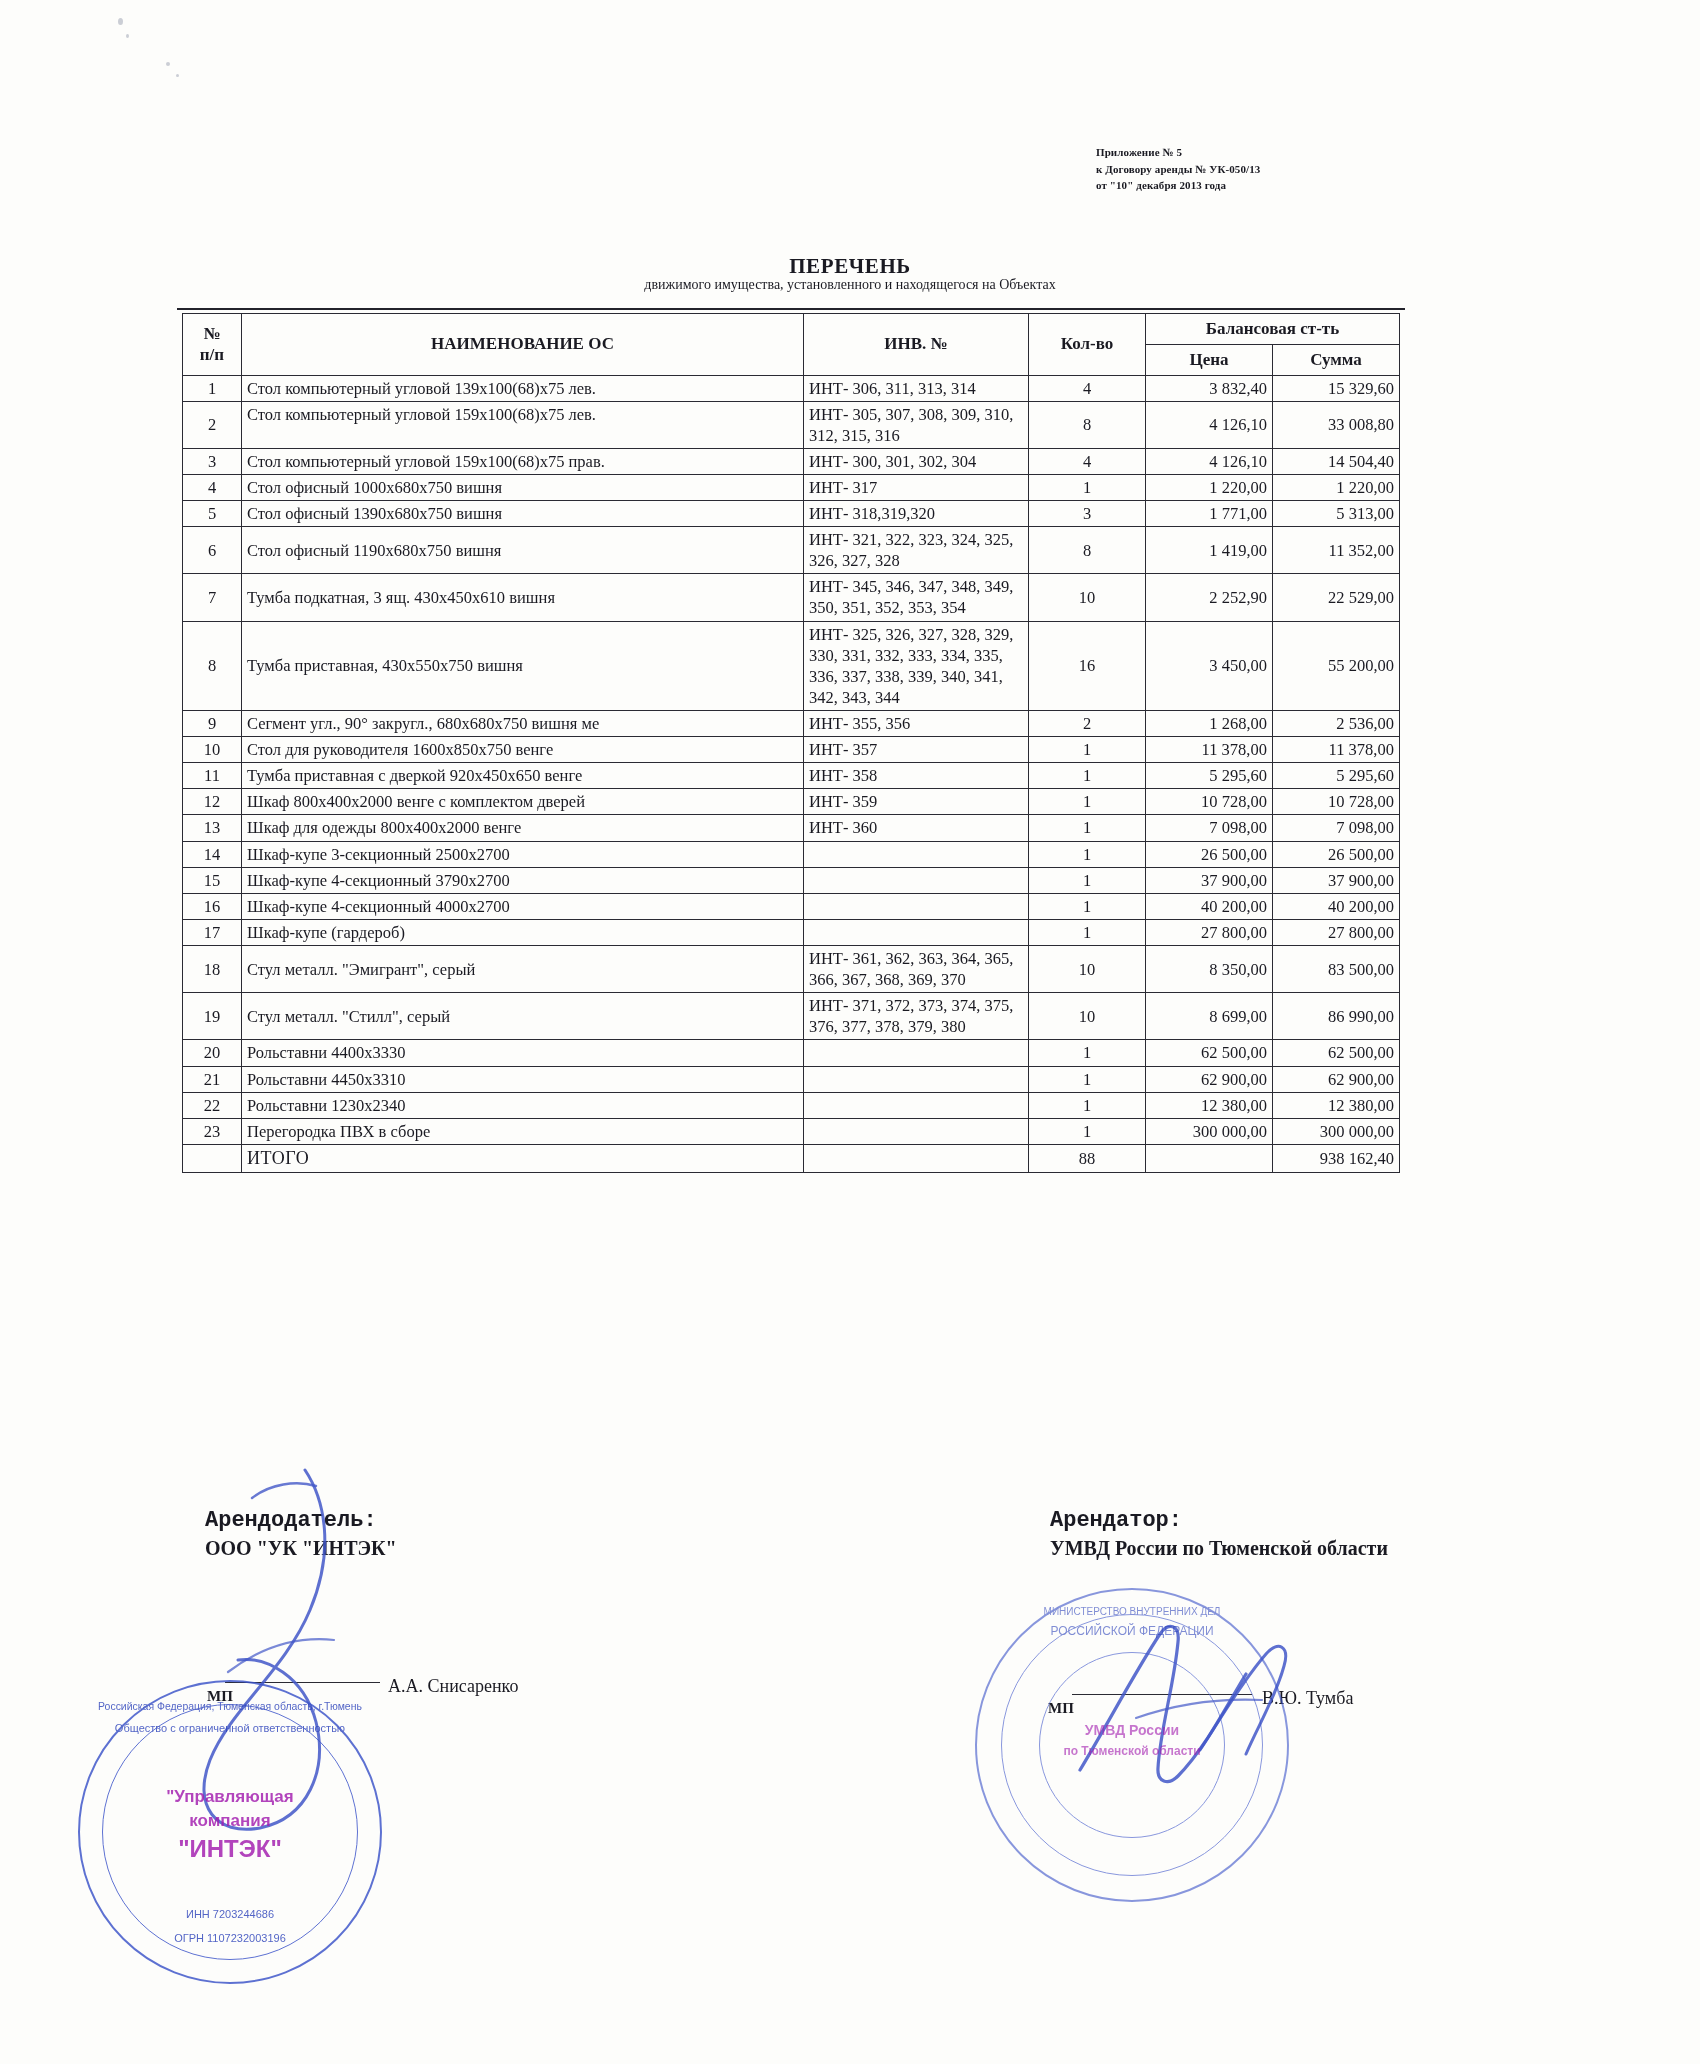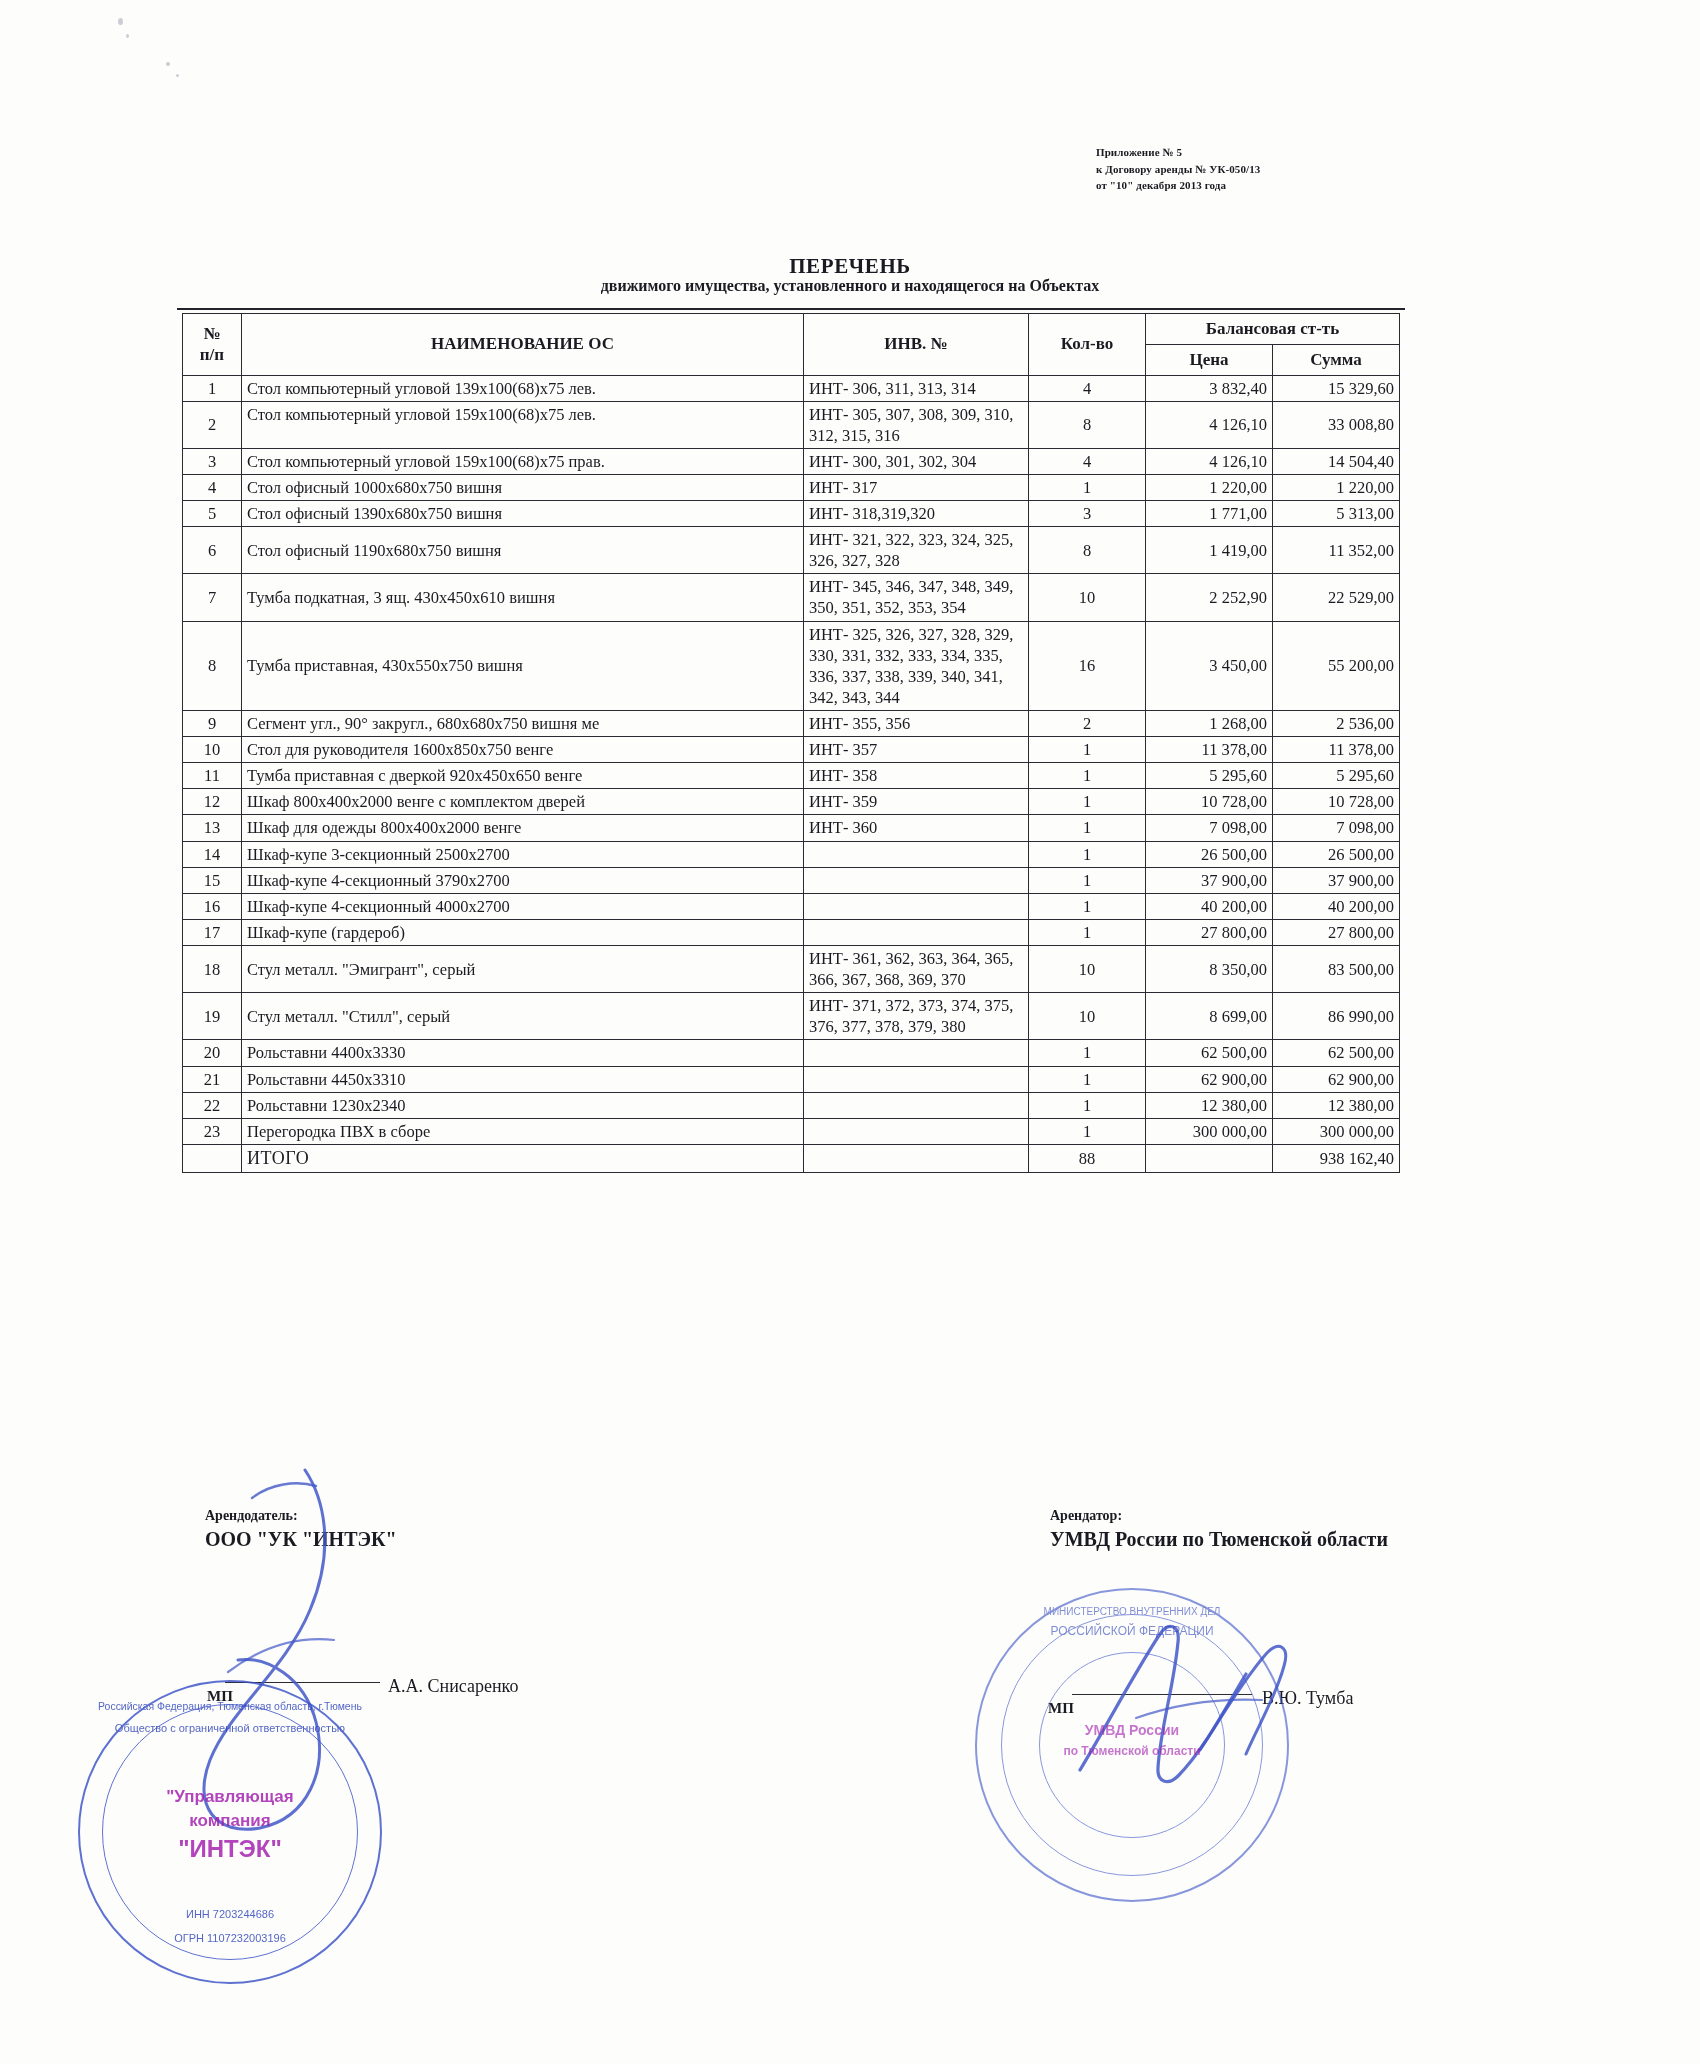--- a/index.html
+++ b/index.html
@@ -44,22 +44,22 @@
     text-align: center;
     font-size: 21px;
     font-weight: bold;
     letter-spacing: .6px;
   }
   .title2 {
     position: absolute;
     left: 0; right: 0;
     top: 277px;
     text-align: center;
-    font-size: 16px;
-    font-weight: bold;
+    font-size: 14px;
+    font-weight: normal;
   }
 
   
   table.main {
     position: absolute;
     left: 182px;
     top: 313px;
     width: 1218px;
     border-collapse: collapse;
     table-layout: fixed;
@@ -98,21 +98,21 @@
     height: 0;
     border-top: 2px solid #23232b;
   }
 
   
   .sig {
     position: absolute;
     font-size: 18px;
     font-weight: bold;
   }
-  .sig .role { font-size: 14px; }
+  .sig .role { font-size: 22px; font-family: Liberation Mono, monospace; }
   .sig .org  { font-size: 20px; margin-top: 4px; }
 
   .sig-left  { left: 205px; top: 1508px; }
   .sig-right { left: 1050px; top: 1508px; }
 
   .sign-line {
     position: absolute;
     border-bottom: 1.5px solid #2b2b33;
   }
   .mp {

